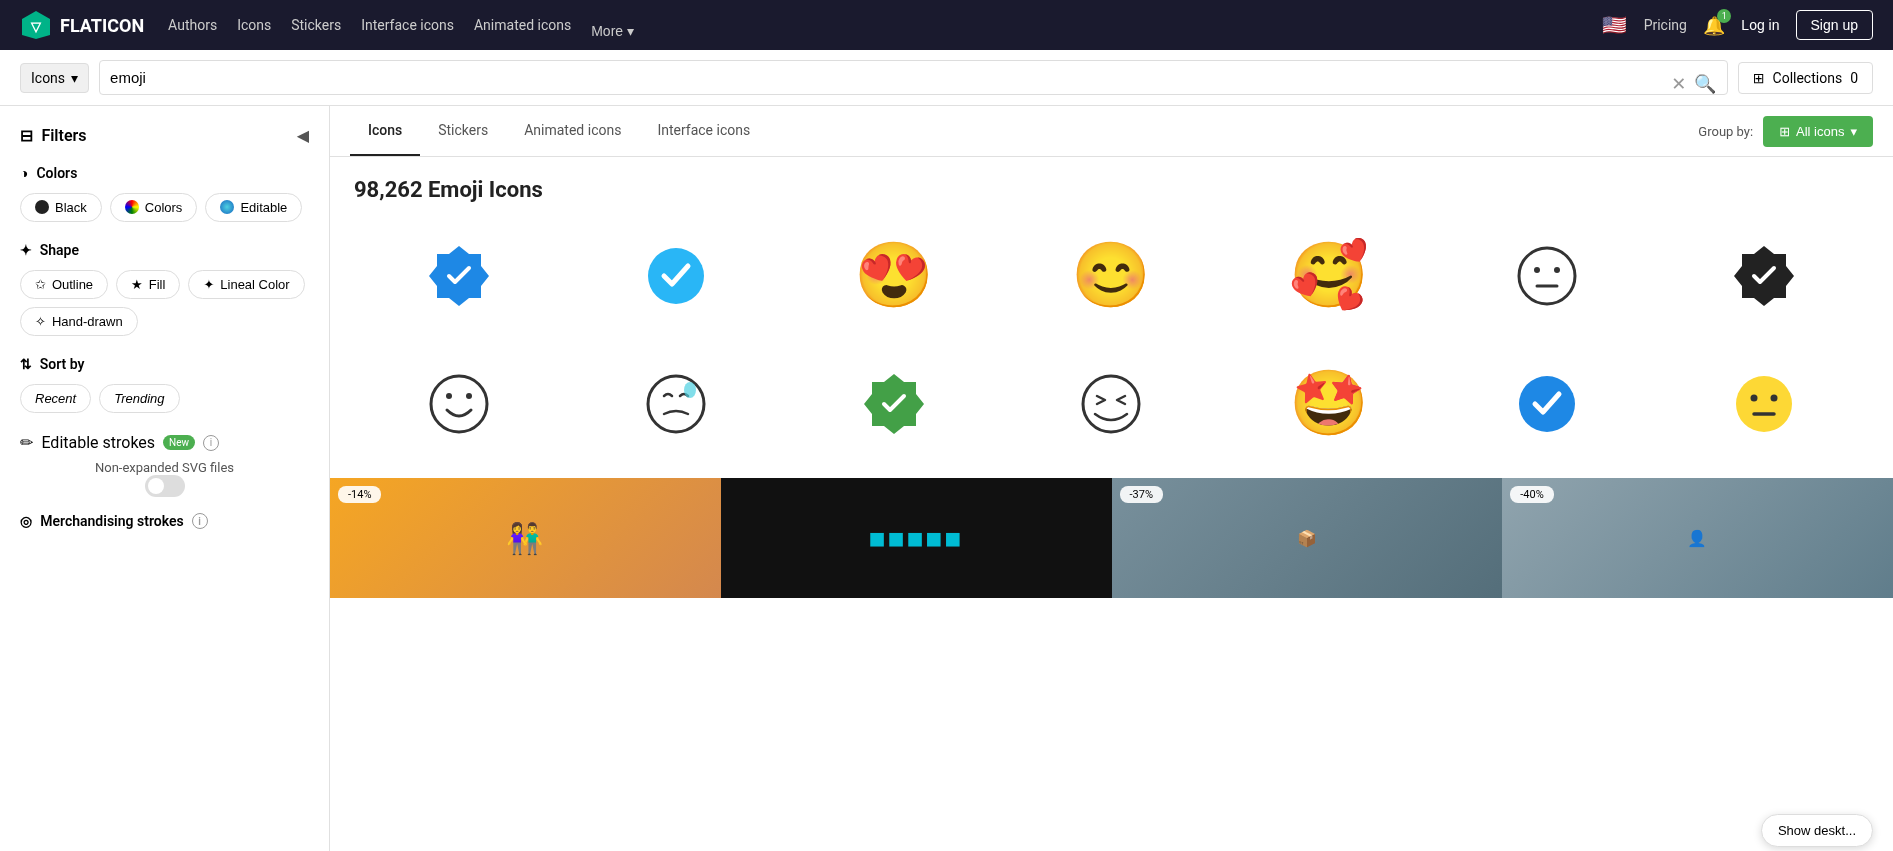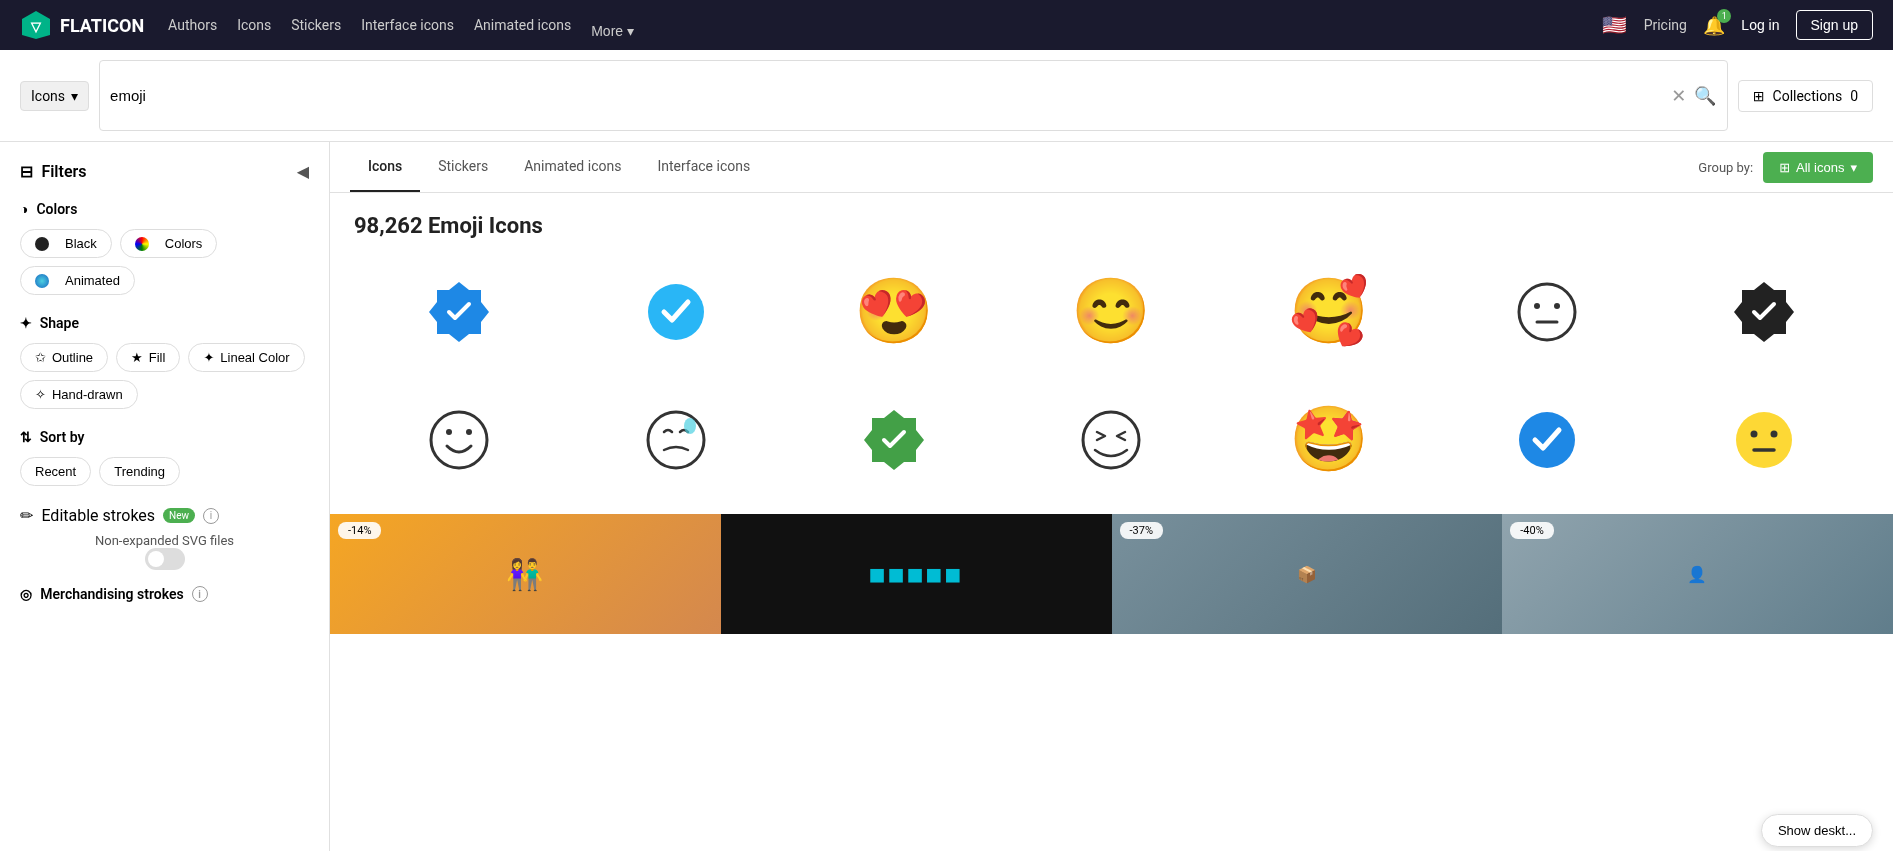--- a/index.html
+++ b/index.html
@@ -103,25 +103,25 @@
       border: 1px solid #ddd;
       border-radius: 4px;
       padding: 6px 10px;
       cursor: pointer;
       font-size: 14px;
       white-space: nowrap;
     }
     .search-input-wrap {
       flex: 1;
       display: flex;
-      align-items: center;
+      align-items: flex-end;
       border: 1px solid #ddd;
       border-radius: 4px;
       background: white;
-      padding: 18px 10px;
+      padding: 0 10px;
     }
     .search-input-wrap input {
       flex: 1;
       border: none;
       outline: none;
       font-size: 15px;
       padding: 8px 0;
     }
     .search-clear {
       color: #999;
@@ -190,22 +190,21 @@
       align-items: center;
       gap: 8px;
     }
     .filter-options {
       display: flex;
       flex-wrap: wrap;
       gap: 8px;
     }
     .filter-chip {
       display: flex;
-      align-items: center;
-      gap: 16px;
+      gap: 6px;
       border: 1px solid #ddd;
       border-radius: 20px;
       padding: 6px 14px;
       cursor: pointer;
       font-size: 13px;
       background: white;
     }
     .chip-dot-black {
       width: 14px;
       height: 14px;
@@ -235,20 +234,21 @@
       font-size: 13px;
       background: white;
     }
     .sort-chip {
       border: 1px solid #ddd;
       border-radius: 20px;
       padding: 6px 14px;
       cursor: pointer;
       font-size: 13px;
       background: white;
+      font-style: italic;
     }
     .editable-section {
       margin-bottom: 16px;
     }
     .editable-header {
       display: flex;
       align-items: center;
       gap: 8px;
       margin-bottom: 8px;
     }
@@ -526,21 +526,21 @@
         <button class="filter-chip">
           <div class="chip-dot-black"></div>
           <span>Black</span>
         </button>
         <button class="filter-chip">
           <div class="chip-dot-colors"></div>
           <span>Colors</span>
         </button>
         <button class="filter-chip">
           <div class="chip-dot-gradient"></div>
-          <span>Animated</span>
+          <span>Editable</span>
         </button>
       </div>
     </div>
 
     <div class="filter-section">
       <div class="filter-section-title">
         <span>✦</span>
         <span>Shape</span>
       </div>
       <div class="filter-options">

